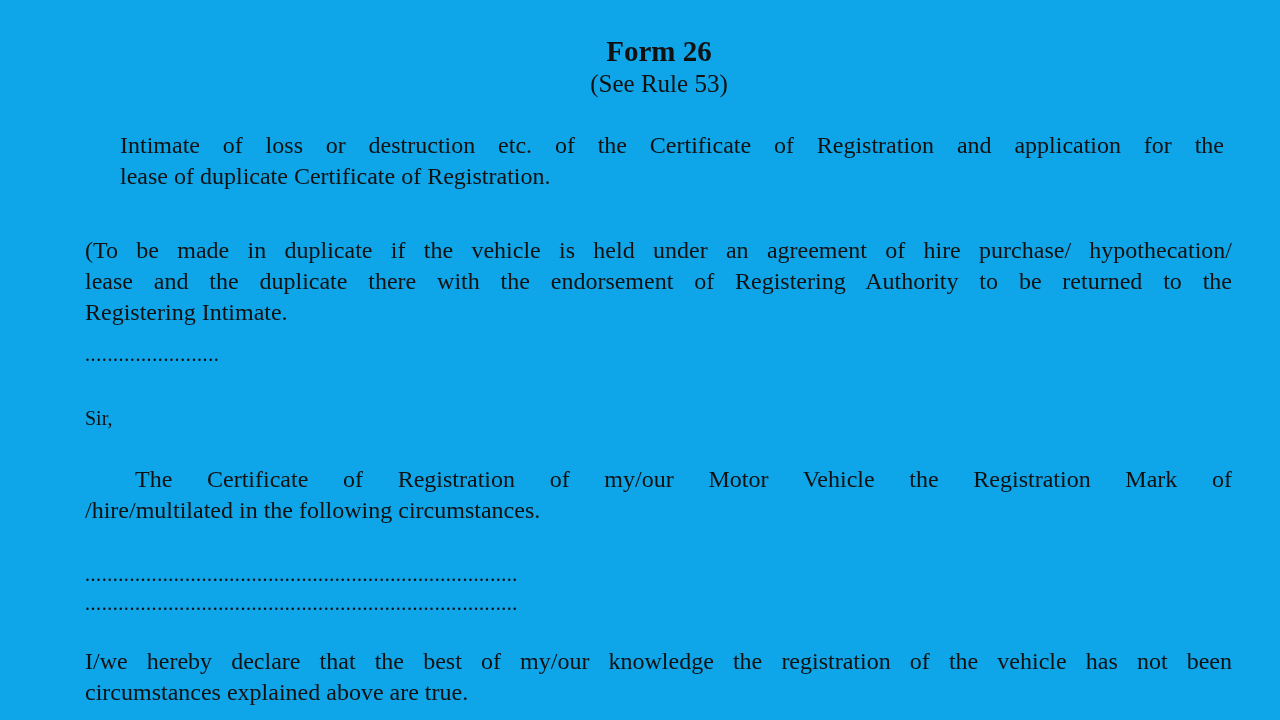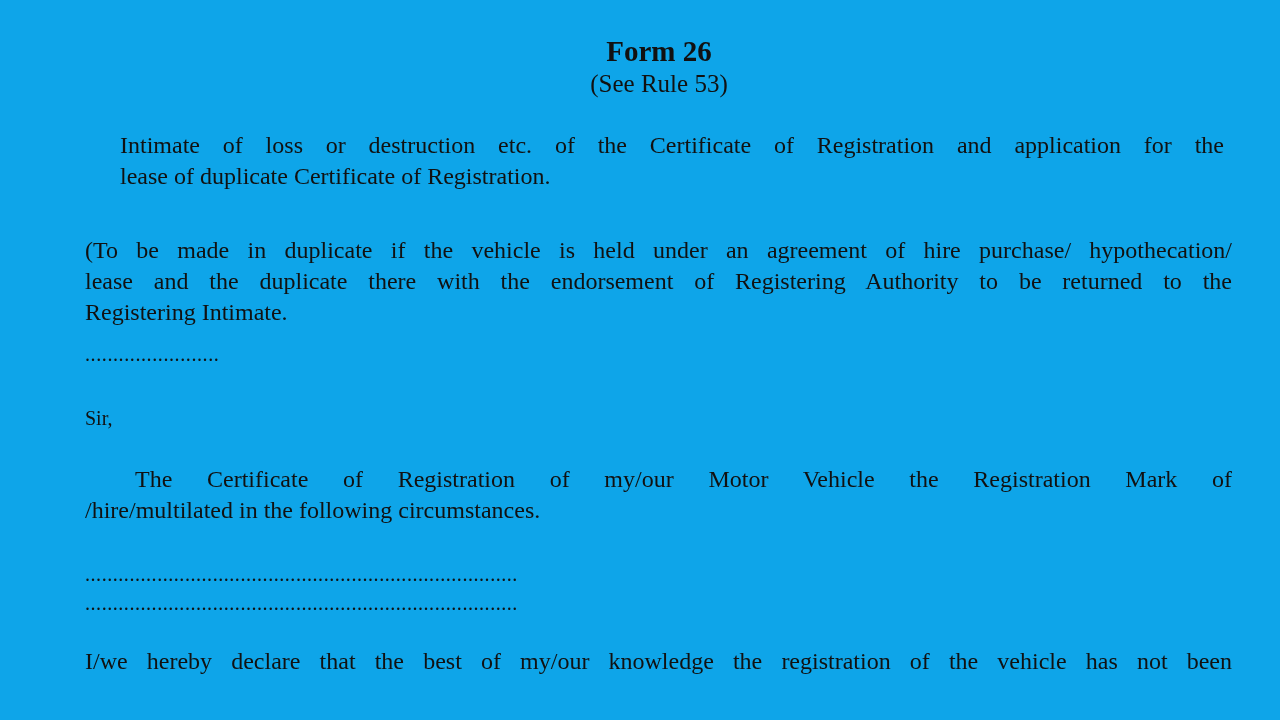--- a/index.html
+++ b/index.html
@@ -96,15 +96,16 @@
   <div class="para p-body">
     <span class="jline indent" style="white-space: normal; overflow: hidden;">The  Certificate of Registration of  my/our Motor Vehicle  the Registration Mark of</span>
     <span class="lline">/hire/multilated  in   the following circumstances.</span>
   </div>
 
   <div class="dots-line dots-1">..............................................................................</div>
   <div class="dots-line dots-2">..............................................................................</div>
 
   <div class="para p-declare">
     <span class="jline" style="white-space: normal; overflow: hidden;">I/we hereby declare that the best of my/our knowledge the registration of  the  vehicle has not been</span>
+    <span class="lline">circumstances explained above are true.</span>
   </div>
 
 </div>
 
 </body></html>

